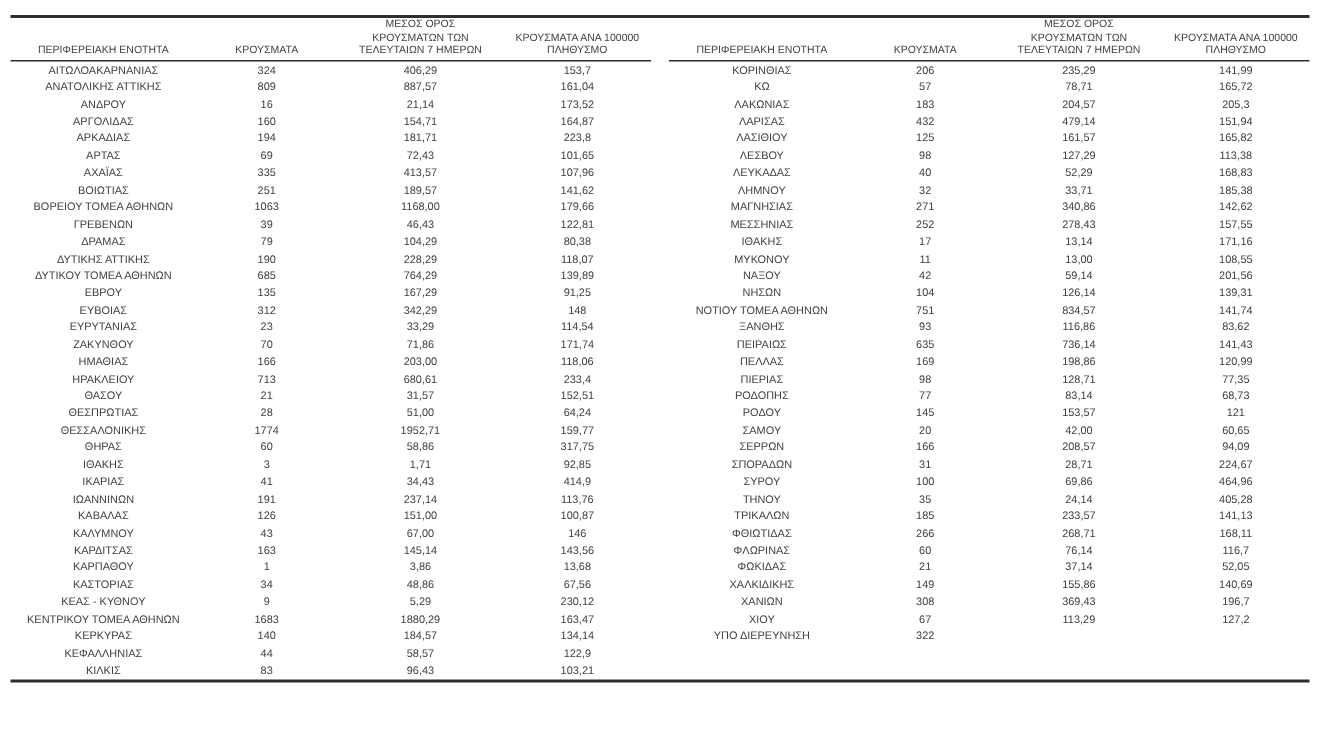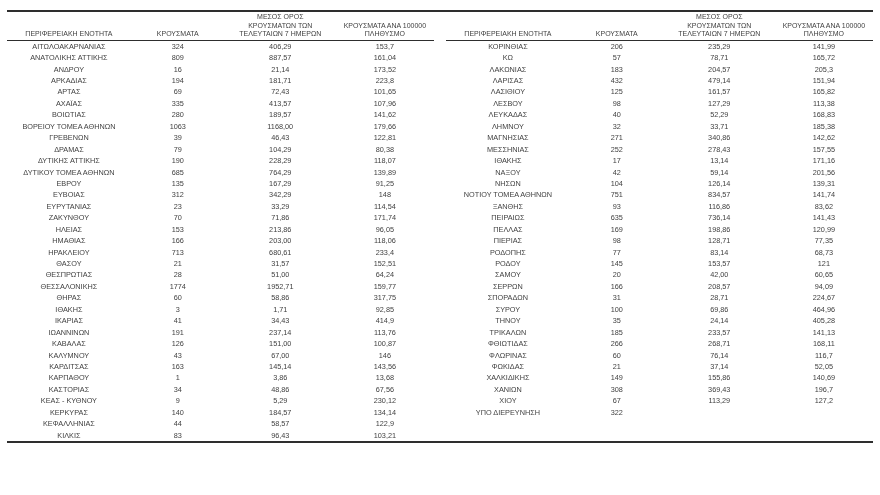--- a/index.html
+++ b/index.html
@@ -98,40 +98,46 @@
             <div class="cell">887,57</div>
             <div class="cell">161,04</div>
           </div>
           <div class="row">
             <div class="cell">ΑΝΔΡΟΥ</div>
             <div class="cell">16</div>
             <div class="cell">21,14</div>
             <div class="cell">173,52</div>
           </div>
           <div class="row">
+            <div class="cell">ΑΡΓΟΛΙΔΑΣ</div>
+            <div class="cell">160</div>
+            <div class="cell">154,71</div>
+            <div class="cell">164,87</div>
+          </div>
+          <div class="row">
             <div class="cell">ΑΡΚΑΔΙΑΣ</div>
             <div class="cell">194</div>
             <div class="cell">181,71</div>
             <div class="cell">223,8</div>
           </div>
           <div class="row">
             <div class="cell">ΑΡΤΑΣ</div>
             <div class="cell">69</div>
             <div class="cell">72,43</div>
             <div class="cell">101,65</div>
           </div>
           <div class="row">
             <div class="cell">ΑΧΑΪΑΣ</div>
             <div class="cell">335</div>
             <div class="cell">413,57</div>
             <div class="cell">107,96</div>
           </div>
           <div class="row">
             <div class="cell">ΒΟΙΩΤΙΑΣ</div>
-            <div class="cell">280</div>
+            <div class="cell">251</div>
             <div class="cell">189,57</div>
             <div class="cell">141,62</div>
           </div>
           <div class="row">
             <div class="cell">ΒΟΡΕΙΟΥ ΤΟΜΕΑ ΑΘΗΝΩΝ</div>
             <div class="cell">1063</div>
             <div class="cell">1168,00</div>
             <div class="cell">179,66</div>
           </div>
           <div class="row">
@@ -176,26 +182,20 @@
             <div class="cell">33,29</div>
             <div class="cell">114,54</div>
           </div>
           <div class="row">
             <div class="cell">ΖΑΚΥΝΘΟΥ</div>
             <div class="cell">70</div>
             <div class="cell">71,86</div>
             <div class="cell">171,74</div>
           </div>
           <div class="row">
-            <div class="cell">ΗΛΕΙΑΣ</div>
-            <div class="cell">153</div>
-            <div class="cell">213,86</div>
-            <div class="cell">96,05</div>
-          </div>
-          <div class="row">
             <div class="cell">ΗΜΑΘΙΑΣ</div>
             <div class="cell">166</div>
             <div class="cell">203,00</div>
             <div class="cell">118,06</div>
           </div>
           <div class="row">
             <div class="cell">ΗΡΑΚΛΕΙΟΥ</div>
             <div class="cell">713</div>
             <div class="cell">680,61</div>
             <div class="cell">233,4</div>
@@ -270,20 +270,26 @@
             <div class="cell">ΚΑΣΤΟΡΙΑΣ</div>
             <div class="cell">34</div>
             <div class="cell">48,86</div>
             <div class="cell">67,56</div>
           </div>
           <div class="row">
             <div class="cell">ΚΕΑΣ - ΚΥΘΝΟΥ</div>
             <div class="cell">9</div>
             <div class="cell">5,29</div>
             <div class="cell">230,12</div>
+          </div>
+          <div class="row">
+            <div class="cell">ΚΕΝΤΡΙΚΟΥ ΤΟΜΕΑ ΑΘΗΝΩΝ</div>
+            <div class="cell">1683</div>
+            <div class="cell">1880,29</div>
+            <div class="cell">163,47</div>
           </div>
           <div class="row">
             <div class="cell">ΚΕΡΚΥΡΑΣ</div>
             <div class="cell">140</div>
             <div class="cell">184,57</div>
             <div class="cell">134,14</div>
           </div>
           <div class="row">
             <div class="cell">ΚΕΦΑΛΛΗΝΙΑΣ</div>
             <div class="cell">44</div>
@@ -374,20 +380,26 @@
             <div class="cell">278,43</div>
             <div class="cell">157,55</div>
           </div>
           <div class="row">
             <div class="cell">ΙΘΑΚΗΣ</div>
             <div class="cell">17</div>
             <div class="cell">13,14</div>
             <div class="cell">171,16</div>
           </div>
           <div class="row">
+            <div class="cell">ΜΥΚΟΝΟΥ</div>
+            <div class="cell">11</div>
+            <div class="cell">13,00</div>
+            <div class="cell">108,55</div>
+          </div>
+          <div class="row">
             <div class="cell">ΝΑΞΟΥ</div>
             <div class="cell">42</div>
             <div class="cell">59,14</div>
             <div class="cell">201,56</div>
           </div>
           <div class="row">
             <div class="cell">ΝΗΣΩΝ</div>
             <div class="cell">104</div>
             <div class="cell">126,14</div>
             <div class="cell">139,31</div>

